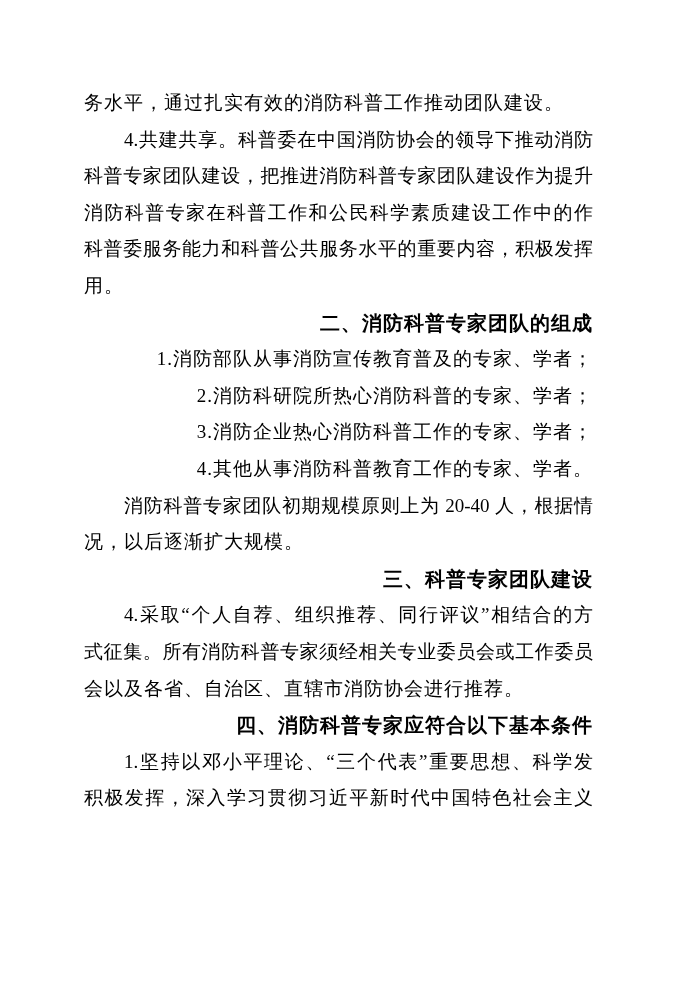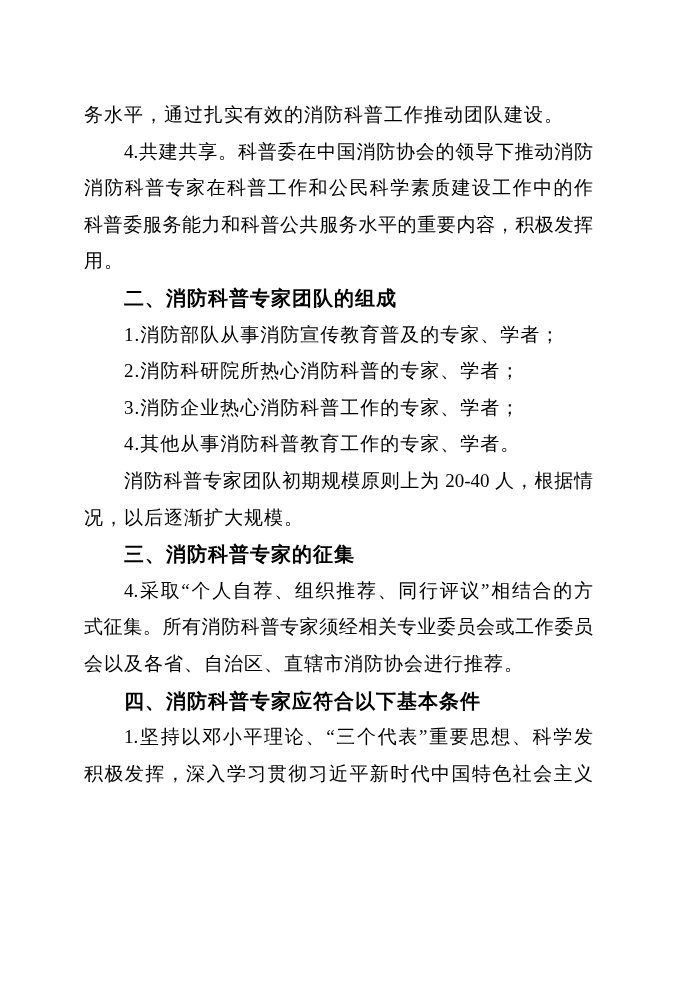--- a/index.html
+++ b/index.html
@@ -12,34 +12,34 @@
     width: 700px;
     height: 989px;
     background: #ffffff;
     overflow: hidden;
   }
   .content {
     position: absolute;
     left: 84px;
     top: 85px;
     width: 509px;
-    margin-top: 12px;
   }
   .line {
     height: 36.6px;
     line-height: 36.6px;
     font-family: "Liberation Serif", "DejaVu Serif", serif;
     font-size: 19px;
     letter-spacing: 1px;
     color: #000000;
     white-space: nowrap;
     overflow: hidden;
   }
   .indent {
     padding-left: 40px;
+    text-align: right;
   }
   .fill {
     letter-spacing: 0;
     white-space: normal;
     text-align: justify;
     text-align-last: justify;
     text-justify: inter-character;
   }
   .heading {
     font-family: "Liberation Sans", "DejaVu Sans", sans-serif;
@@ -48,31 +48,32 @@
     letter-spacing: 1px;
   }
 </style>
 </head>
 <body>
 
 <div class="page">
   <div class="content">
     <div class="line">务水平，通过扎实有效的消防科普工作推动团队建设。</div>
     <div class="line indent fill">4.共建共享。科普委在中国消防协会的领导下推动消防</div>
+    <div class="line fill">科普专家团队建设，把推进消防科普专家团队建设作为提升</div>
     <div class="line fill">消防科普专家在科普工作和公民科学素质建设工作中的作</div>
     <div class="line fill">科普委服务能力和科普公共服务水平的重要内容，积极发挥</div>
     <div class="line">用。</div>
     <div class="line heading indent">二、消防科普专家团队的组成</div>
     <div class="line indent">1.消防部队从事消防宣传教育普及的专家、学者；</div>
     <div class="line indent">2.消防科研院所热心消防科普的专家、学者；</div>
     <div class="line indent">3.消防企业热心消防科普工作的专家、学者；</div>
     <div class="line indent">4.其他从事消防科普教育工作的专家、学者。</div>
     <div class="line indent fill">消防科普专家团队初期规模原则上为 20-40 人，根据情</div>
     <div class="line">况，以后逐渐扩大规模。</div>
-    <div class="line heading indent">三、消防科普专家的征集</div>
+    <div class="line heading indent">三、科普专家团队建设</div>
     <div class="line indent fill">4.采取“个人自荐、组织推荐、同行评议”相结合的方</div>
     <div class="line fill">式征集。所有消防科普专家须经相关专业委员会或工作委员</div>
     <div class="line">会以及各省、自治区、直辖市消防协会进行推荐。</div>
     <div class="line heading indent">四、消防科普专家应符合以下基本条件</div>
     <div class="line indent fill">1.坚持以邓小平理论、“三个代表”重要思想、科学发</div>
     <div class="line fill">积极发挥，深入学习贯彻习近平新时代中国特色社会主义</div>
   </div>
 </div>
 
 </body></html>

